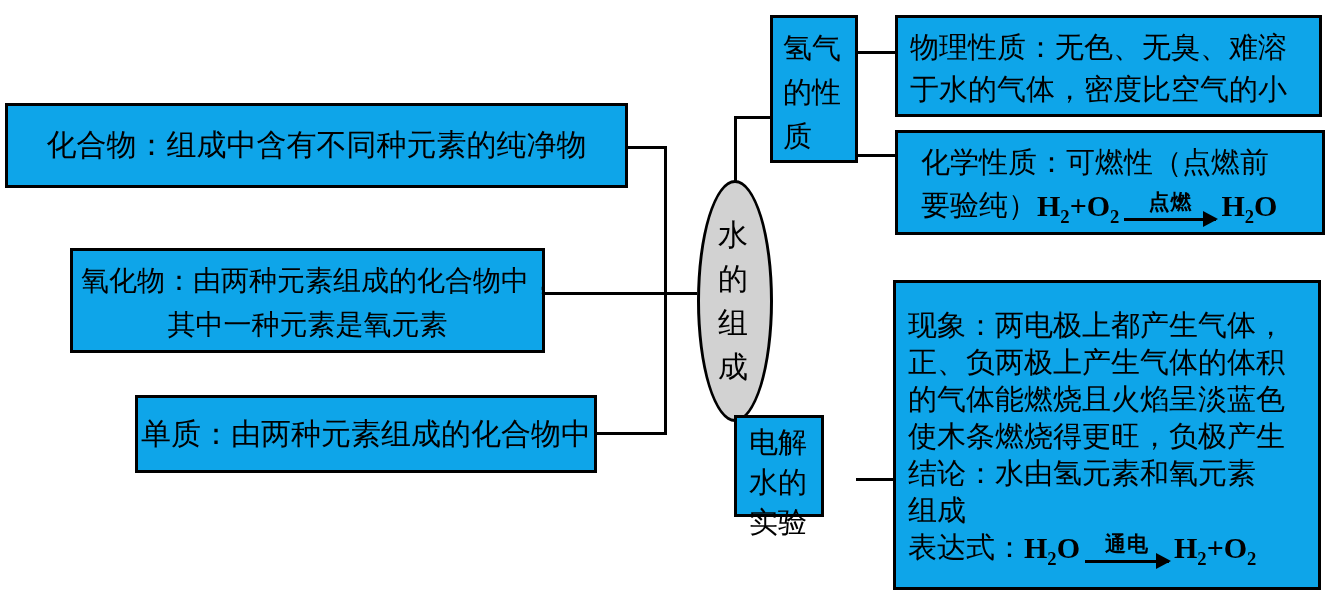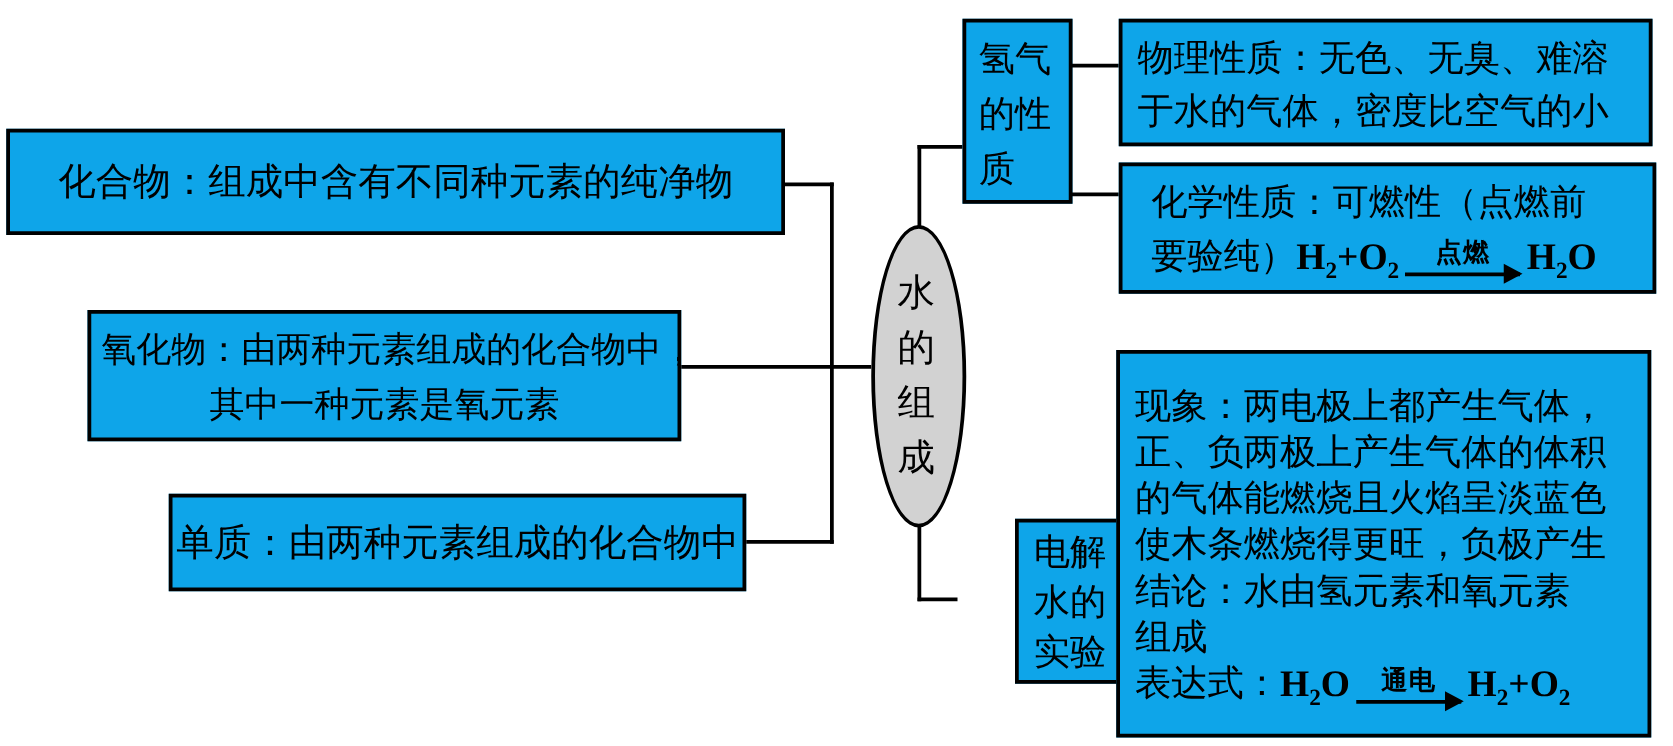--- a/index.html
+++ b/index.html
@@ -99,21 +99,21 @@
         <span class="rxn-arrow w92"></span>
       </span>
       <span class="chem"><span>H</span><sub>2</sub><span>O</span></span>
     </div>
   </div>
 
   <div class="vline" style="left:734px; top:420px; height:61px;"></div>
   <div class="hline" style="left:734px; top:478px; width:32px;"></div>
   <div class="hline" style="left:856px; top:478px; width:37px;"></div>
 
-  <div class="box node-box electro-node" style="left:812px; top:415px; width:90px; height:132px;">
+  <div class="box node-box electro-node" style="left:734px; top:415px; width:90px; height:102px;">
     <span>电解水的实验</span>
   </div>
 
   <div class="box detail-box" style="left:893px; top:280px; width:428px; height:310px;">
     <div class="detail-line">现象：两电极上都产生气体，</div>
     <div class="detail-line">正、负两极上产生气体的体积</div>
     <div class="detail-line">的气体能燃烧且火焰呈淡蓝色</div>
     <div class="detail-line">使木条燃烧得更旺，负极产生</div>
     <div class="detail-line">结论：水由氢元素和氧元素</div>
     <div class="detail-line">组成</div>

